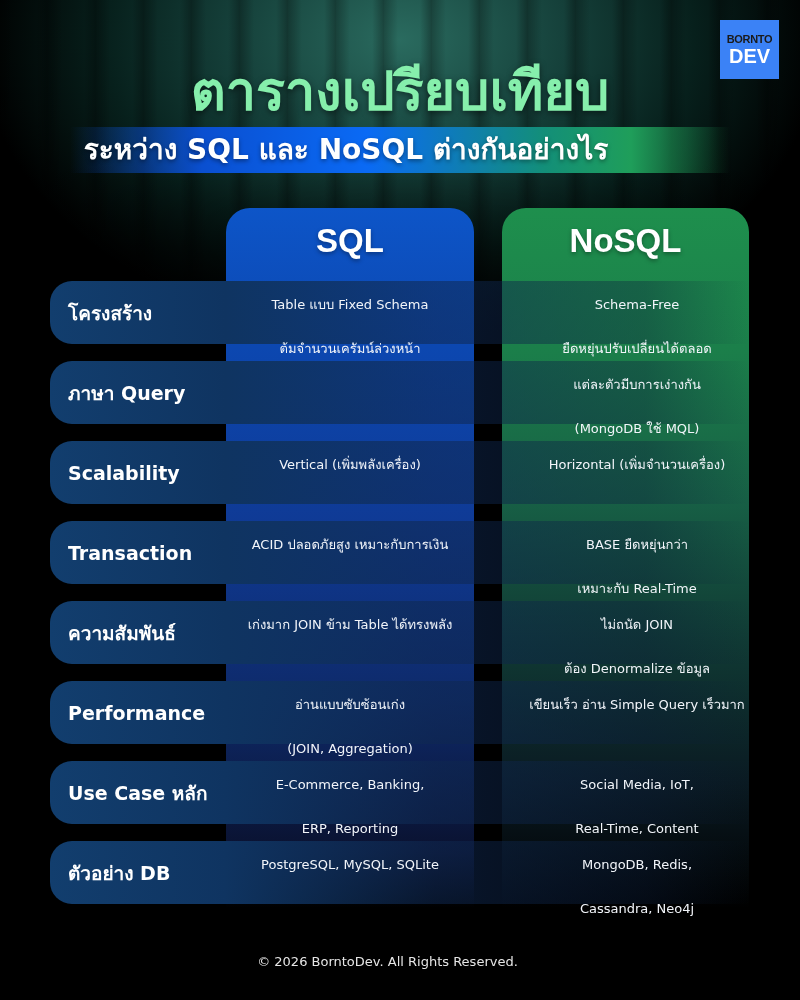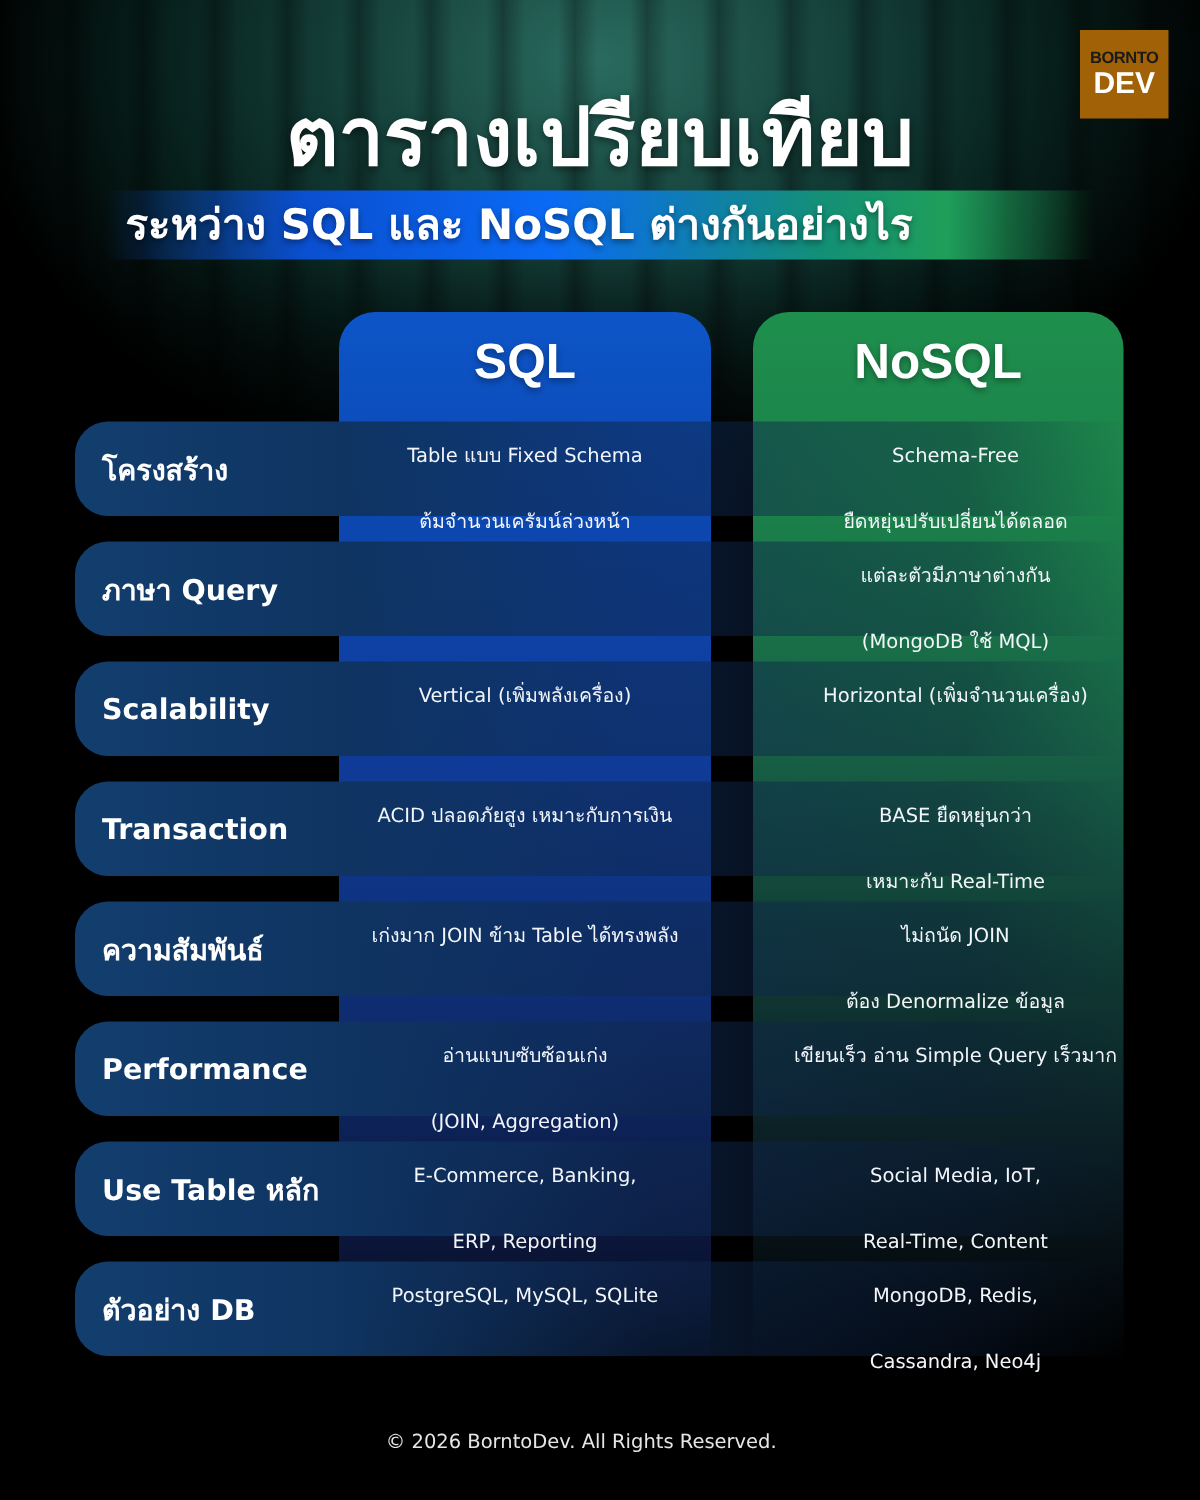--- a/index.html
+++ b/index.html
@@ -12,28 +12,28 @@
       repeating-linear-gradient(90deg, rgba(0,0,0,0.28) 0px, rgba(0,0,0,0) 14px, rgba(0,0,0,0) 36px, rgba(0,0,0,0.32) 48px),
       radial-gradient(ellipse 420px 300px at 400px 40px, #2a6b5f 0%, #15403a 40%, #07201c 70%, #000 100%);
   }
   .bg-fade {
     position: absolute; left: 0; top: 0; width: 800px; height: 1000px;
     background: linear-gradient(180deg, rgba(0,0,0,0) 0px, rgba(0,0,0,0) 160px, rgba(0,0,0,0.85) 330px, #000 460px);
   }
 
   .logo {
     position: absolute; left: 720px; top: 20px; width: 59px; height: 59px;
-    background: #a16207; display: flex; flex-direction: column; align-items: center; justify-content: center;
+    background: #3b82f6; display: flex; flex-direction: column; align-items: center; justify-content: center;
   }
   .logo-top { font-family: "Liberation Sans", sans-serif; font-weight: 700; font-size: 11px; color: #1a1a1a; letter-spacing: -0.3px; line-height: 12px; }
   .logo-bottom { font-family: "Liberation Sans", sans-serif; font-weight: 700; font-size: 20px; color: #fff; line-height: 22px; }
 
   .title {
     position: absolute; left: 0; top: 60px; width: 800px; text-align: center;
-    font-weight: 700; font-size: 54px; line-height: 64px; color: #ffffff;
+    font-weight: 700; font-size: 54px; line-height: 64px; color: #86efac;
     text-shadow: 0 2px 6px rgba(0,0,0,0.5);
   }
   .subtitle-band {
     position: absolute; left: 70px; top: 127px; width: 660px; height: 46px;
     background: linear-gradient(90deg, rgba(10,60,160,0) 0%, #0a4fd0 20%, #0a6af5 45%, #138f78 72%, #1f9e5a 85%, rgba(20,90,60,0) 100%);
   }
   .subtitle {
     position: absolute; left: 0; top: 129px; width: 692px; text-align: center;
     font-weight: 700; font-size: 28px; line-height: 42px; color: #fff;
     text-shadow: 0 2px 4px rgba(0,0,0,0.4);
@@ -102,21 +102,21 @@
         <span>ต้มจำนวนเครัมน์ล่วงหน้า</span>
       </div>
       <div class="cell cell-nosql">
         <span>Schema-Free</span>
         <span>ยืดหยุ่นปรับเปลี่ยนได้ตลอด</span>
       </div>
     </div>
     <div class="row" style="top: 361px;">
       <div class="row-label">ภาษา Query</div>
       <div class="cell cell-nosql">
-        <span>แต่ละตัวมีภาษาต่างกัน</span>
+        <span>แต่ละตัวมีบการเง่างกัน</span>
         <span>(MongoDB ใช้ MQL)</span>
       </div>
     </div>
     <div class="row" style="top: 441px;">
       <div class="row-label">Scalability</div>
       <div class="cell cell-sql">
         <span>Vertical (เพิ่มพลังเครื่อง)</span>
       </div>
       <div class="cell cell-nosql">
         <span>Horizontal (เพิ่มจำนวนเครื่อง)</span>
@@ -146,21 +146,21 @@
       <div class="row-label">Performance</div>
       <div class="cell cell-sql">
         <span>อ่านแบบซับซ้อนเก่ง</span>
         <span>(JOIN, Aggregation)</span>
       </div>
       <div class="cell cell-nosql">
         <span>เขียนเร็ว อ่าน Simple Query เร็วมาก</span>
       </div>
     </div>
     <div class="row" style="top: 761px;">
-      <div class="row-label">Use Table หลัก</div>
+      <div class="row-label">Use Case หลัก</div>
       <div class="cell cell-sql">
         <span>E-Commerce, Banking,</span>
         <span>ERP, Reporting</span>
       </div>
       <div class="cell cell-nosql">
         <span>Social Media, IoT,</span>
         <span>Real-Time, Content</span>
       </div>
     </div>
     <div class="row" style="top: 841px;">

